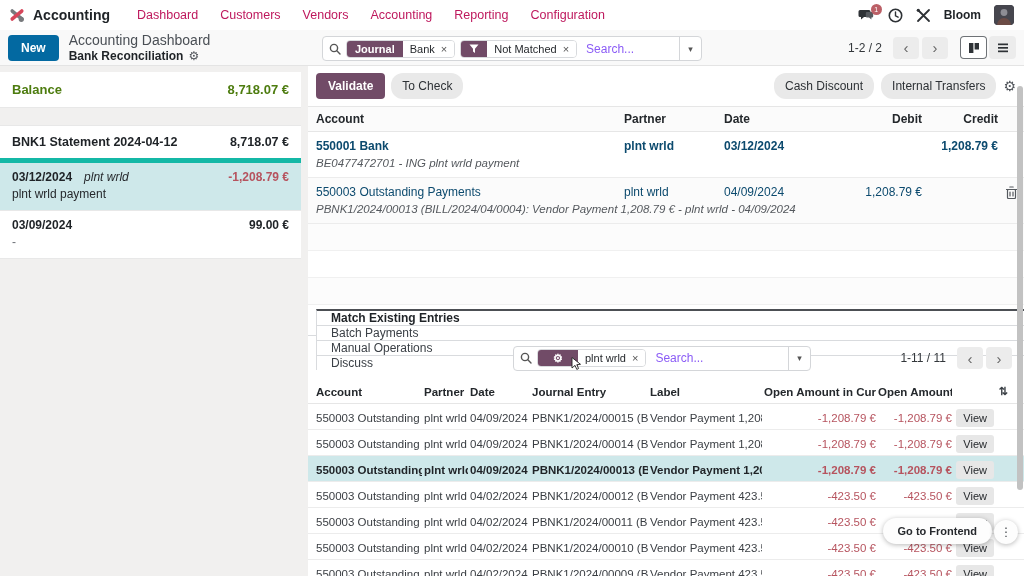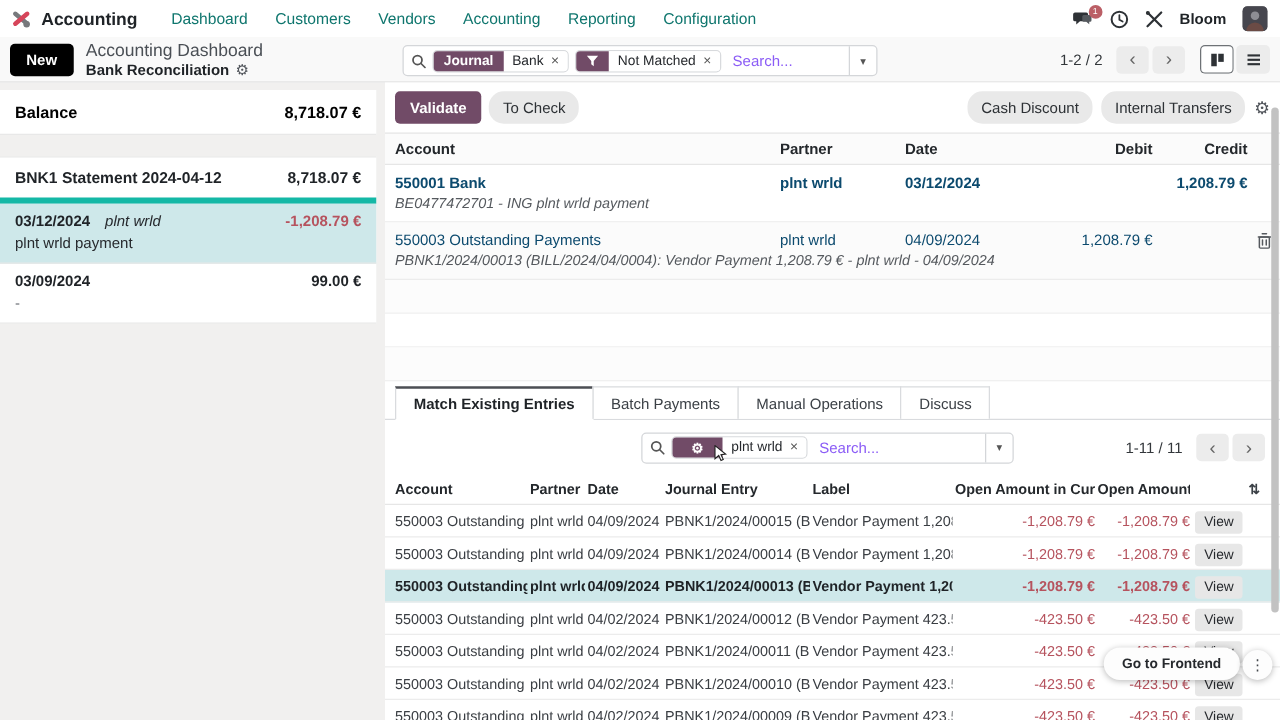--- a/index.html
+++ b/index.html
@@ -6,50 +6,50 @@
   html,body { margin:0; padding:0; }
   body {
     width:1024px; height:576px; overflow:hidden; position:relative;
     background:#f1f0ef; color:#333;
     font-family:"Liberation Sans", sans-serif; font-size:12px;
   }
   
   .navbar { height:30px; background:#fff; display:flex; align-items:center; justify-content:space-between; padding:0 10px 0 8px; }
   .nav-left { display:flex; align-items:center; }
   .app-name { font-weight:700; font-size:14px; color:#1f2327; margin:0 16px 0 7px; }
-  .nav-item { padding:0 11px; color:#0f766e; font-size:12.5px; cursor:pointer; }
+  .nav-item { padding:0 11px; color:#be185d; font-size:12.5px; cursor:pointer; }
   .nav-right { display:flex; align-items:center; gap:13px; }
   .icon-btn { position:relative; display:flex; align-items:center; justify-content:center; color:#444; }
   .badge { position:absolute; top:-4px; right:-7px; background:#bb5f66; color:#fff; font-size:7px; width:11px; height:11px; border-radius:50%; display:flex; align-items:center; justify-content:center; }
   .user-name { font-weight:600; color:#1f2327; }
   .avatar { width:20px; height:20px; border-radius:4px; background:#3f3f46; overflow:hidden; display:flex; align-items:flex-end; justify-content:center; }
   
   .control-panel { height:36px; background:#f9f9f9; border-bottom:1px solid #e4e4e4; display:flex; align-items:center; padding:0 8px; position:relative; }
-  .btn-new { background:#000000; color:#fff; border:none; border-radius:4px; padding:6px 13px; font-weight:600; font-size:12px; font-family:inherit; cursor:pointer; }
+  .btn-new { background:#0369a1; color:#fff; border:none; border-radius:4px; padding:6px 13px; font-weight:600; font-size:12px; font-family:inherit; cursor:pointer; }
   .breadcrumb { margin-left:10px; line-height:1.2; }
   .bc-top { font-size:14px; color:#4a4f55; }
   .bc-cur { font-size:12px; font-weight:700; color:#1f2327; display:flex; align-items:center; gap:5px; }
   .gear-glyph { color:#52565c; font-size:12px; font-weight:400; }
   .searchbar { position:absolute; left:322px; top:6px; width:380px; height:25px; background:#fff; border:1px solid #d4d6d9; border-radius:4px; display:flex; align-items:center; padding-left:6px; }
   .facet { display:flex; align-items:stretch; border:1px solid #d8dadd; border-radius:4px; overflow:visible; margin-left:5px; height:18px; font-size:11px; position:relative; }
   .facet-cat { background:#714B67; color:#fff; display:flex; align-items:center; padding:0 8px; font-weight:600; border-radius:3px 0 0 3px; position:relative; }
   .facet-val { background:#fff; display:flex; align-items:center; padding:0 7px; gap:6px; color:#26292d; border-radius:0 3px 3px 0; }
   .facet-x { color:#555; font-size:11px; cursor:pointer; }
   .search-ph { color:#8b5cf6; margin-left:9px; flex:1; }
   .search-caret { width:22px; align-self:stretch; border-left:1px solid #d4d6d9; display:flex; align-items:center; justify-content:center; color:#555; font-size:9px; cursor:pointer; }
   .cp-right { margin-left:auto; display:flex; align-items:center; }
   .pager-text { margin-right:8px; color:#33373b; }
   .pg-btn { width:26px; height:22px; background:#ececec; border-radius:4px; display:flex; align-items:center; justify-content:center; color:#666; font-size:15px; margin-left:3px; cursor:pointer; }
   .view-switch { display:flex; margin-left:12px; gap:2px; }
   .vs-btn { width:27px; height:23px; display:flex; align-items:center; justify-content:center; background:#ececec; border-radius:4px; cursor:pointer; }
   .vs-btn.active { background:#fff; box-shadow:inset 0 0 0 1px #6e7276; }
   
   .content { display:flex; height:510px; }
   .left-panel { width:301px; flex:none; }
-  .balance-card { background:#fff; display:flex; justify-content:space-between; padding:10px 12px; font-weight:700; font-size:13px; color:#000000; margin-top:6px; border-bottom:1px solid #e8e8e8; }
+  .balance-card { background:#fff; display:flex; justify-content:space-between; padding:10px 12px; font-weight:700; font-size:13px; color:#4d7c0f; margin-top:6px; border-bottom:1px solid #e8e8e8; }
   .statement-list { margin-top:17px; background:#fff; border-top:1px solid #e8e8e8; }
   .st-header { display:flex; justify-content:space-between; padding:9px 12px; font-weight:700; font-size:12.5px; border-bottom:5px solid #14b8a6; color:#1f2327; }
   .st-line { padding:7px 12px 9px; border-bottom:1px solid #e8e8e8; cursor:pointer; }
   .st-line.selected { background:#cee8ea; }
   .l1 { display:flex; align-items:baseline; }
   .l-date { font-weight:700; color:#1f2327; }
   .l-partner { font-style:italic; margin-left:12px; color:#26292d; }
   .l-amt { margin-left:auto; font-weight:600; color:#1f2327; }
   .neg { color:#b6535e; }
   .l2 { margin-top:3px; color:#26292d; }
@@ -67,21 +67,21 @@
   .ta-r { text-align:right; }
   .urow { border-bottom:1px solid #ececec; padding:7px 0 8px; }
   .urow.alt { background:#fbfbfb; }
   .urow .sub { font-style:italic; color:#55595e; padding:4px 8px 0; font-size:11.5px; }
   .urow.bold .cell { font-weight:700; }
   .cell { color:#0c4a6e; }
   .trash-cell { display:flex; justify-content:center; cursor:pointer; }
   .empty-strip { height:27px; border-bottom:1px solid #f0f0f0; }
   .empty-strip.alt { background:#fcfcfc; }
   
-  .tabs-row { display:flex; border-bottom:1px solid #d9dbde; padding-left:8px; margin-top:4px; height:27px; }
+  .tabs-row { display:flex; border-bottom:1px solid #d9dbde; padding-left:8px; margin-top:4px; height:27px;flex-direction:column; }
   .tab { display:flex; align-items:center; padding:0 14px; border:1px solid #d9dbde; border-bottom:none; color:#3b4046; background:#fff; margin-right:-1px; cursor:pointer; }
   .tab.active { font-weight:700; border-top:2px solid #4c4f54; margin-bottom:-1px; border-bottom:1px solid #fff; color:#1f2327; }
   
   .match-search-row { display:flex; align-items:center; height:44px; }
   .msearch { margin-left:205px; width:298px; height:25px; border:1px solid #d4d6d9; border-radius:4px; display:flex; align-items:center; padding-left:6px; background:#fff; }
   .gear-cat { width:40px; justify-content:center; }
   .cursor-overlay { position:absolute; right:-4px; bottom:-7px; }
   .match-pager { margin-left:auto; display:flex; align-items:center; margin-right:12px; }
   .mgrid { display:grid; grid-template-columns:106px 44px 60px 116px 112px 112px 74px 40px 12px; column-gap:2px; align-items:center; }
   .mtable-head { padding:5px 8px; font-weight:700; border-bottom:1px solid #e6e6e6; color:#24282c; font-size:11.5px; }

